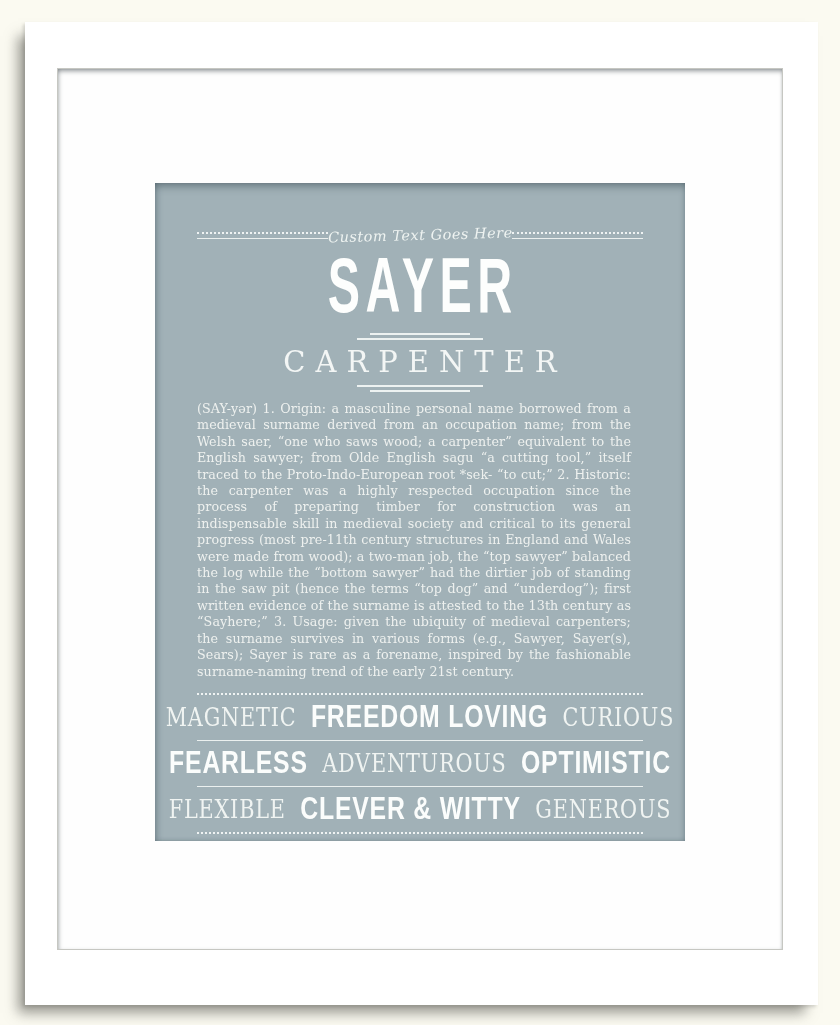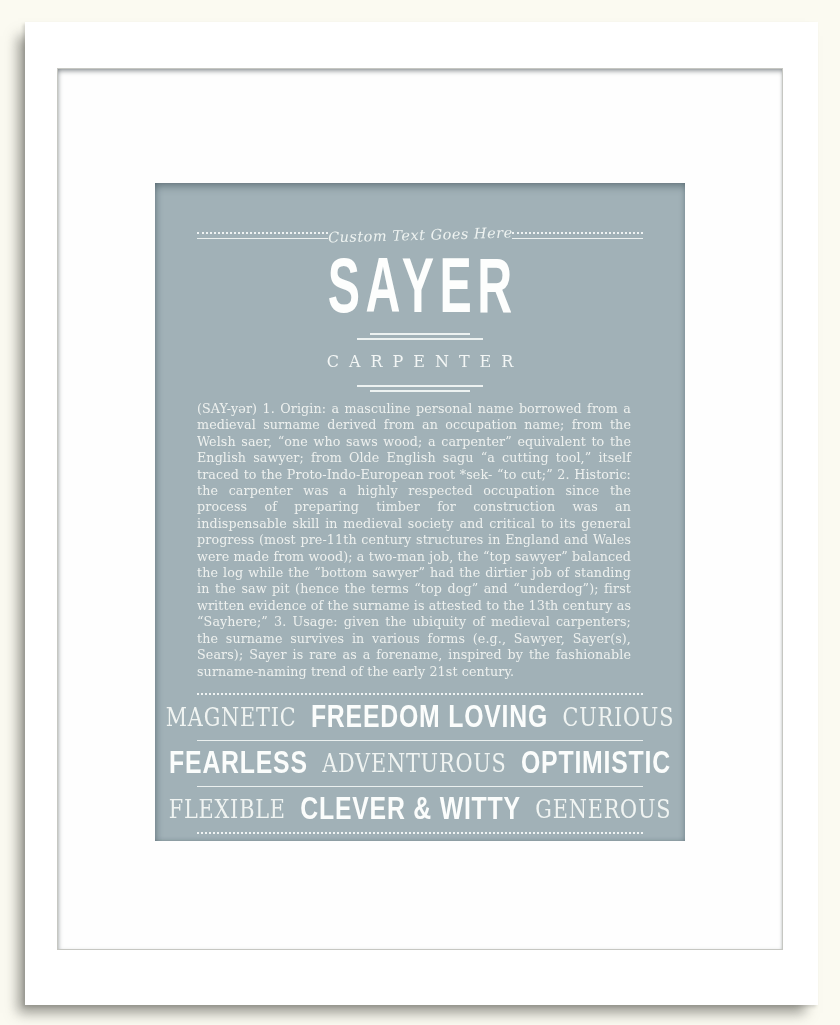--- a/index.html
+++ b/index.html
@@ -73,21 +73,21 @@
   }
   
   .dbl{margin-top:10px;}
   .dbl .ln{display:block;margin:0 auto;border-top:2px solid rgba(243,247,245,.92);}
   .dbl .short{width:100px;}
   .dbl .long{width:126px;margin-top:3px;}
   .dbl.mirror .long{margin-top:0;}
   .dbl.mirror .short{margin-top:3px;}
   .occ{
     margin-top:9px;
-    font-size:16px;
+    font-size:29px;
     line-height:26px;
     letter-spacing:10px;
     text-indent:10px;
     color:#f3f6f5;
   }
   
   .def{
     margin:9px 12px 0 0;
     text-align:justify;
     font-size:12.7px;

